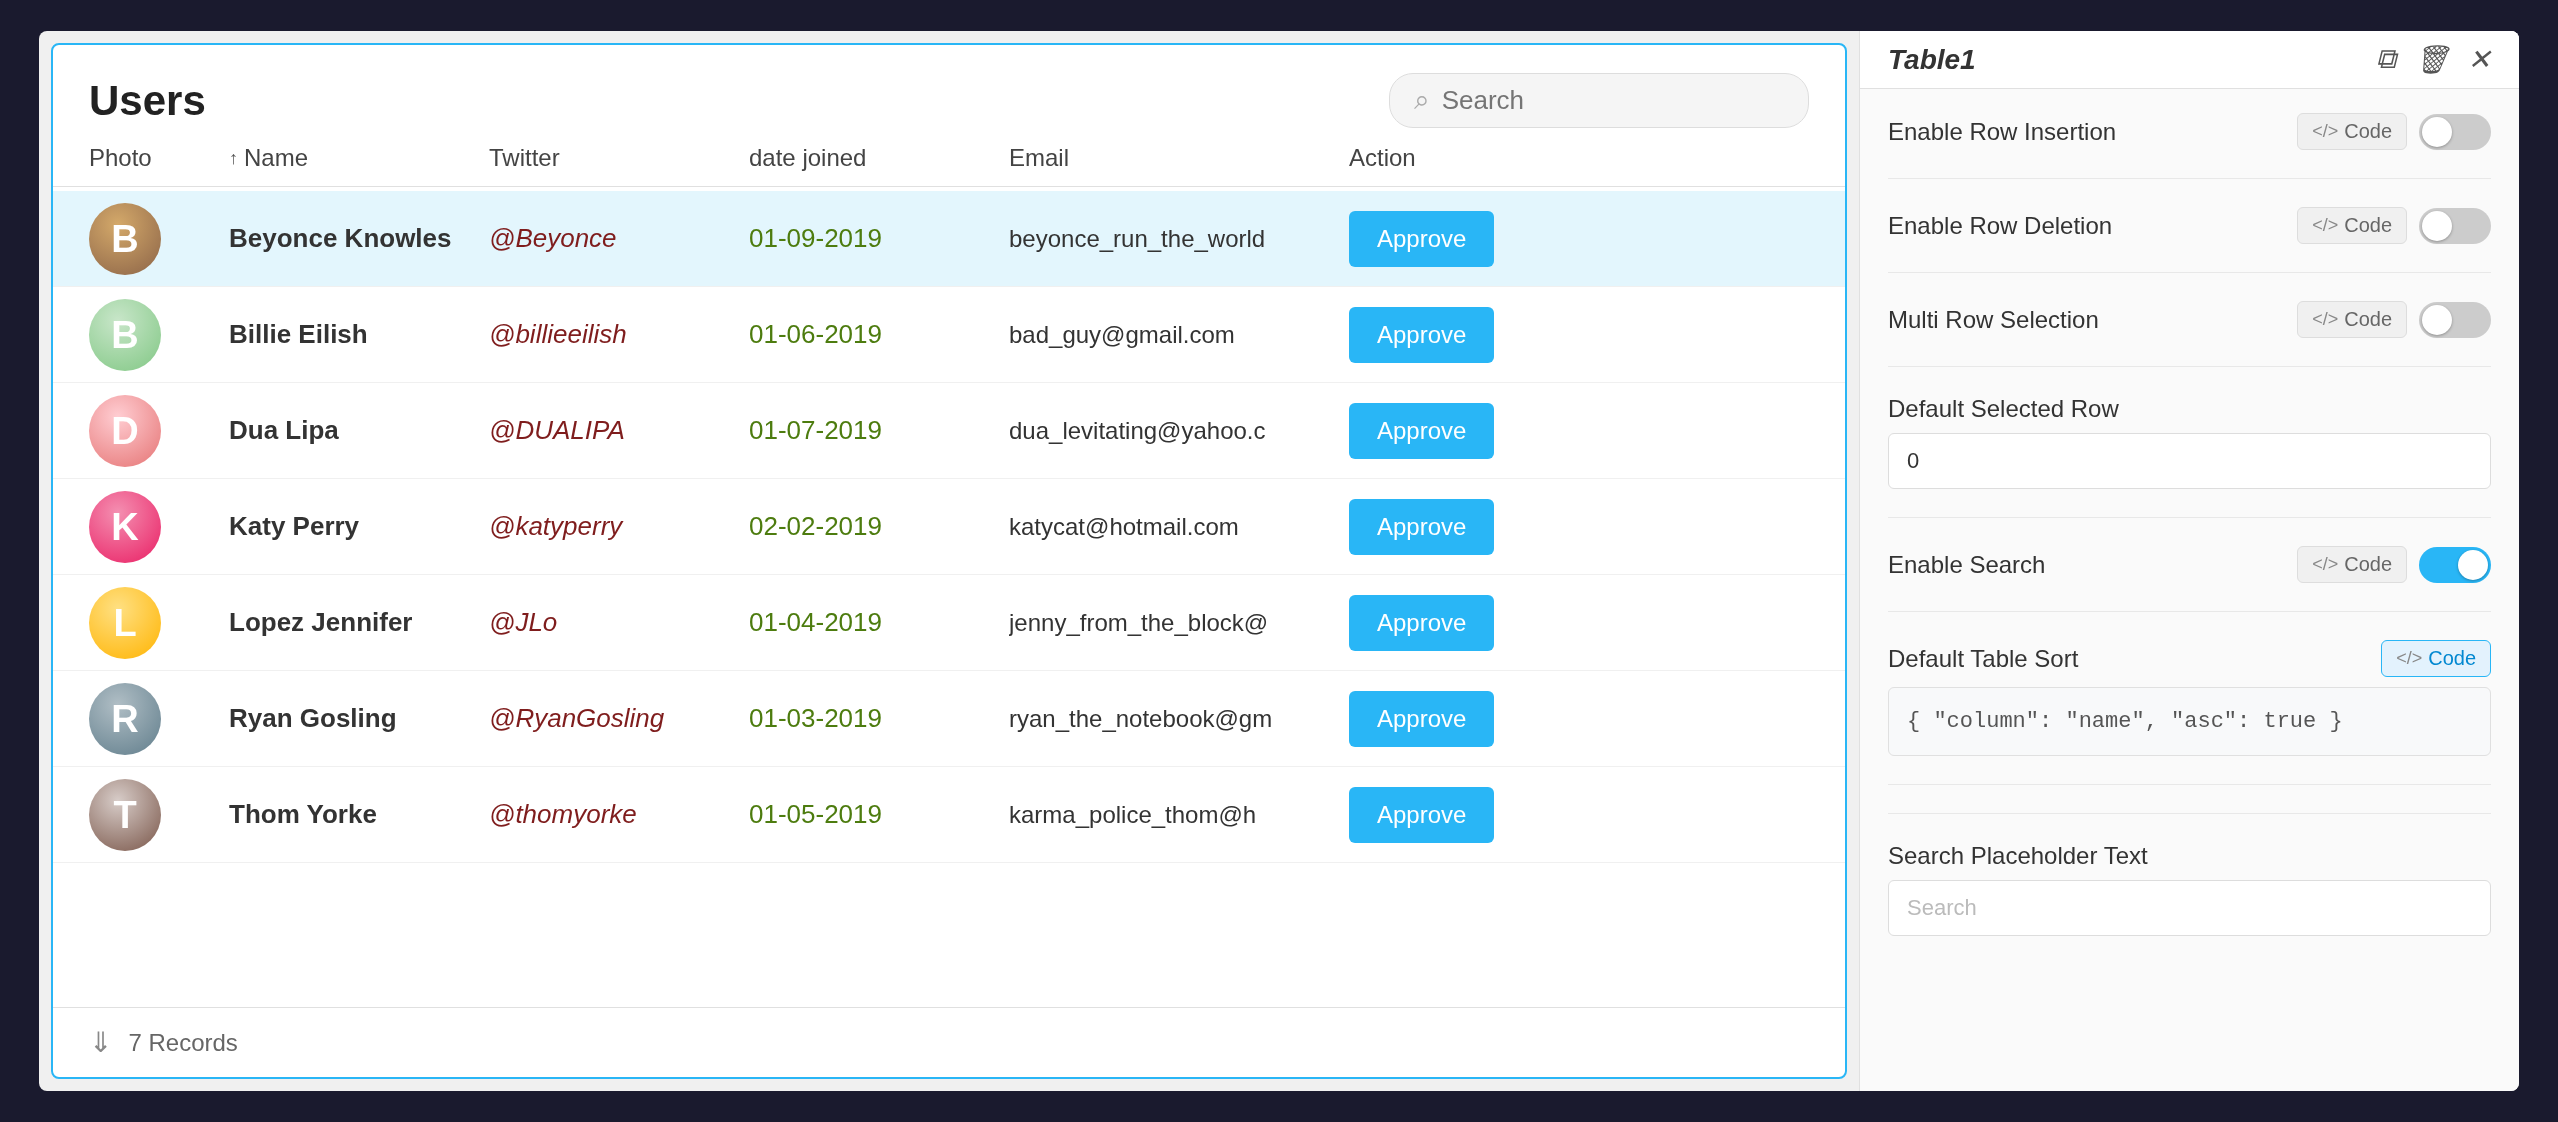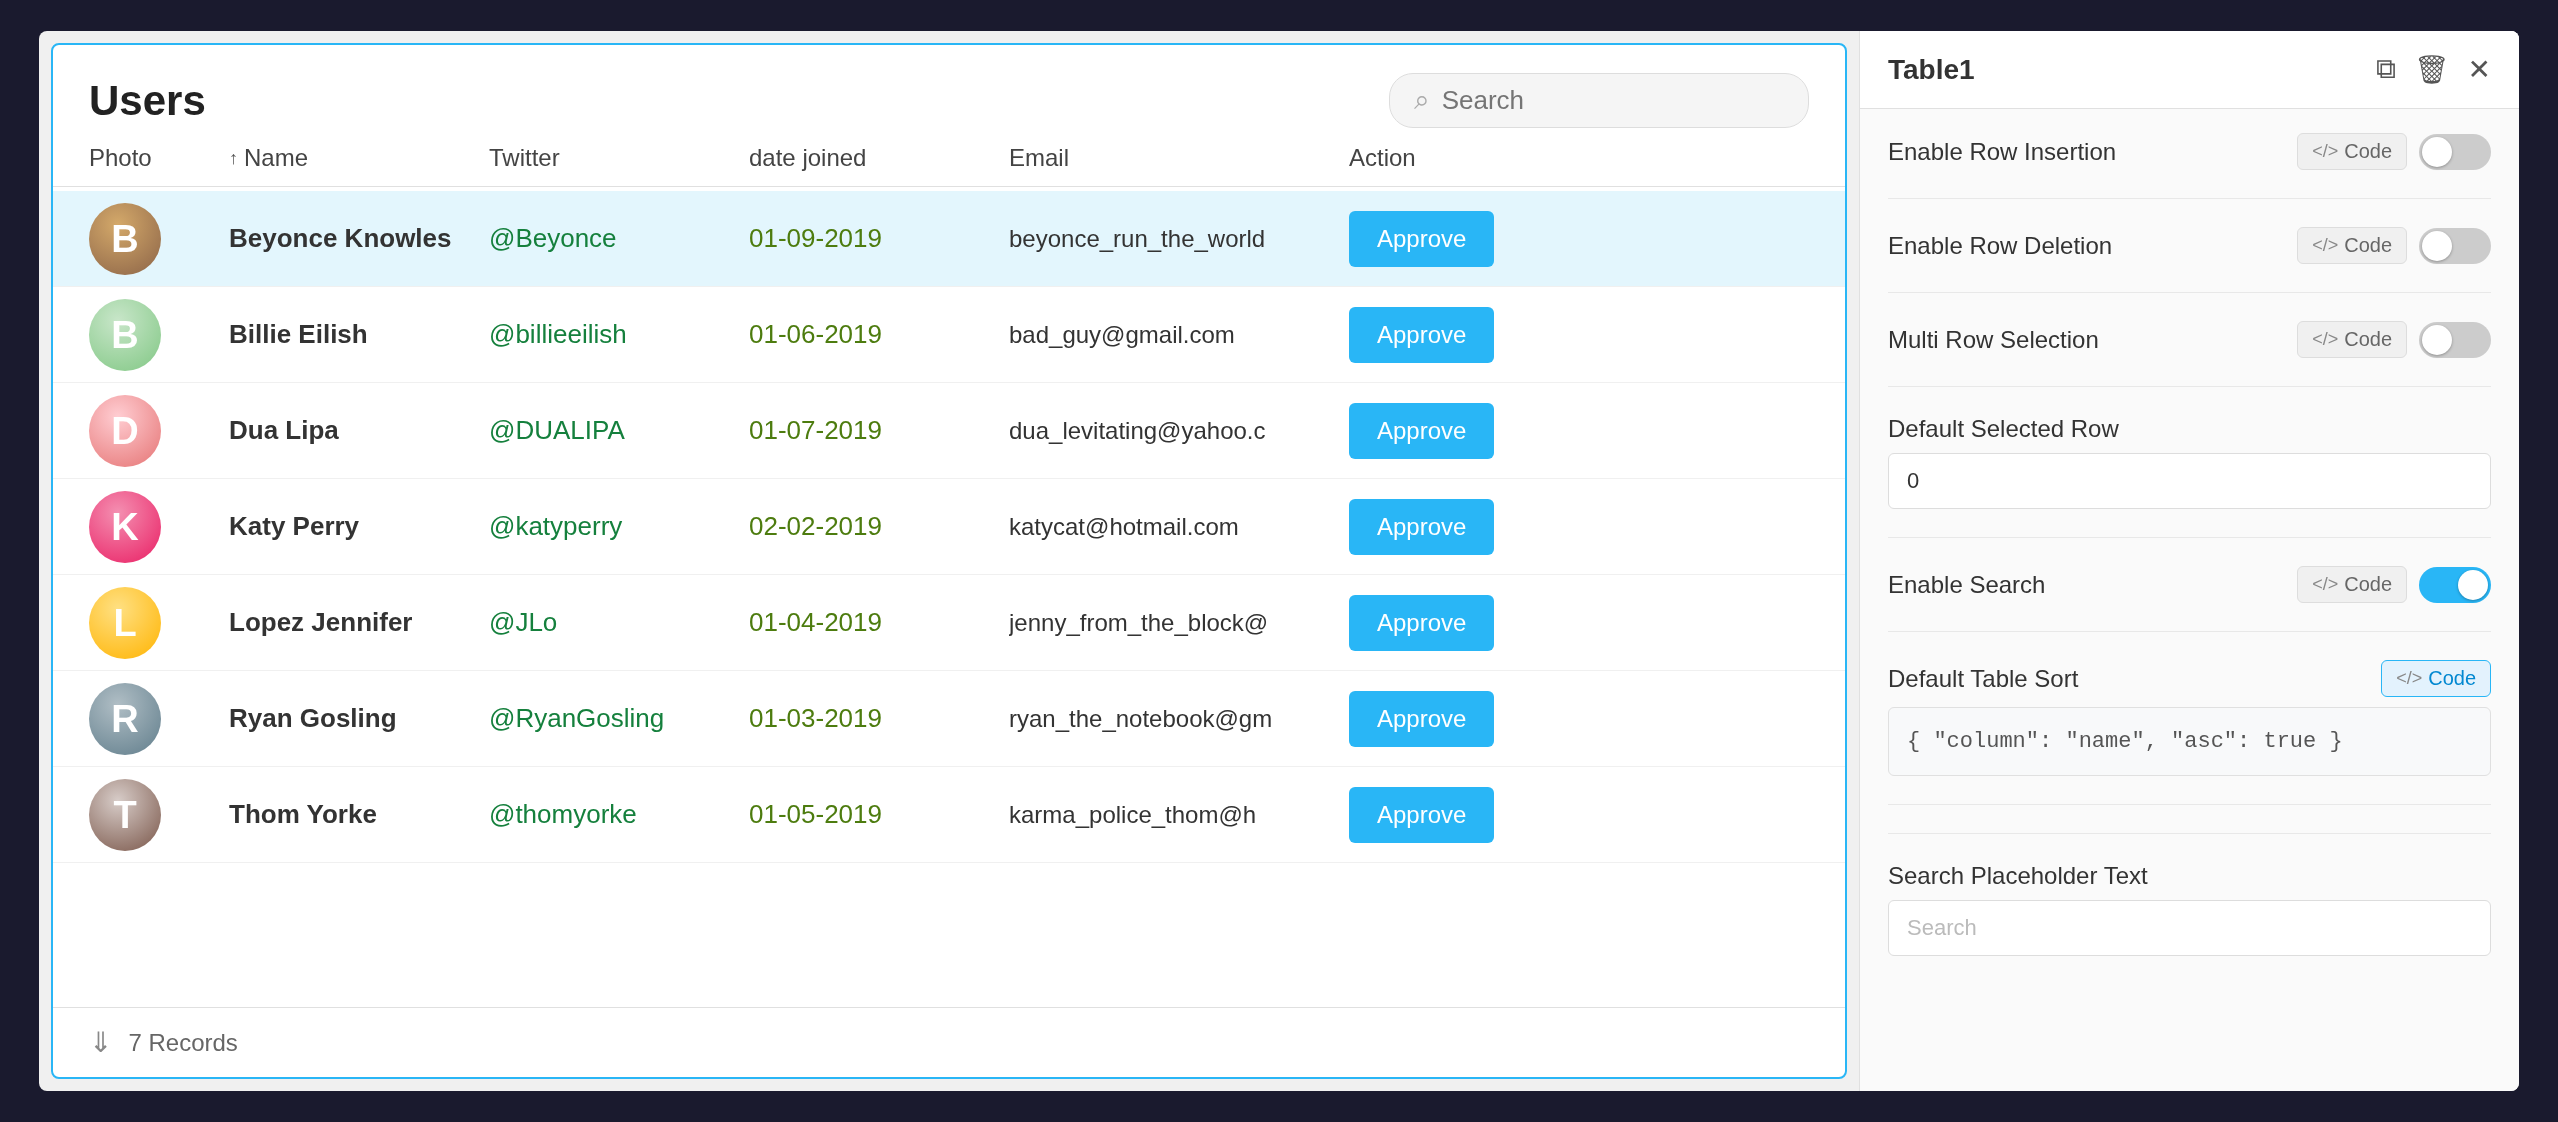--- a/index.html
+++ b/index.html
@@ -122,22 +122,23 @@
     .avatar-lopez { background: radial-gradient(circle at 40% 30%, #ffe082, #ffb300); }
     .avatar-ryan { background: radial-gradient(circle at 40% 30%, #b0bec5, #607d8b); }
     .avatar-thom { background: radial-gradient(circle at 40% 30%, #d7ccc8, #795548); }
     .cell-name {
       font-size: 26px;
       color: #333;
       font-weight: bold;
     }
     .cell-twitter {
       font-size: 26px;
-      color: #15803d;
+      color: #7f1d1d;
       text-decoration: none;
+      font-style: italic;
     }
     .cell-date {
       font-size: 26px;
       color: #4d7c0f;
     }
     .cell-email {
       font-size: 24px;
       color: #333;
       overflow: hidden;
       text-overflow: ellipsis;
@@ -175,23 +176,24 @@
       border-left: 1px solid #e0e0e0;
       display: flex;
       flex-direction: column;
       padding: 0;
       overflow-y: auto;
     }
     .settings-header {
       display: flex;
       align-items: center;
       justify-content: space-between;
-      padding: 22px 28px;
+      padding: 12px 28px;
       border-bottom: 1px solid #e0e0e0;
       background: #fff;
+      font-style: italic;
     }
     .settings-title {
       font-size: 28px;
       font-weight: 600;
       color: #333;
     }
     .header-icons {
       display: flex;
       gap: 18px;
       align-items: center;

